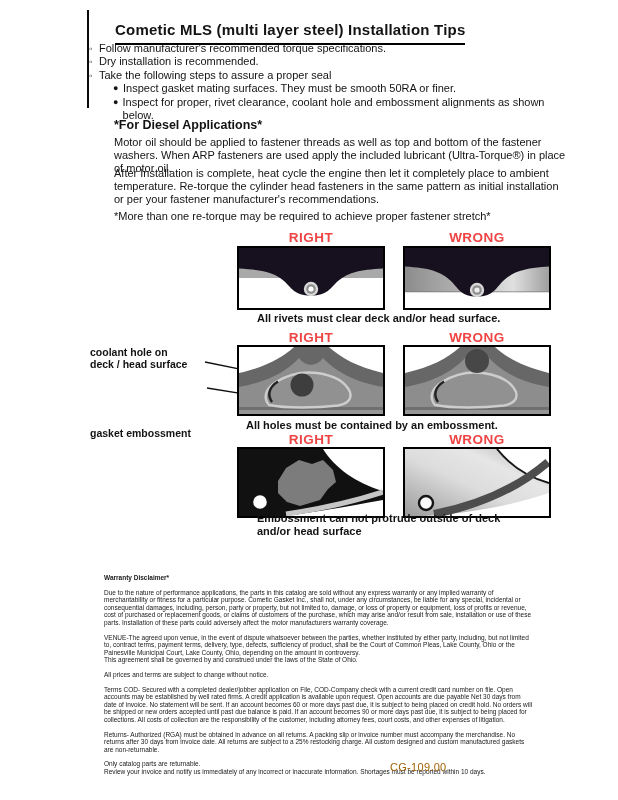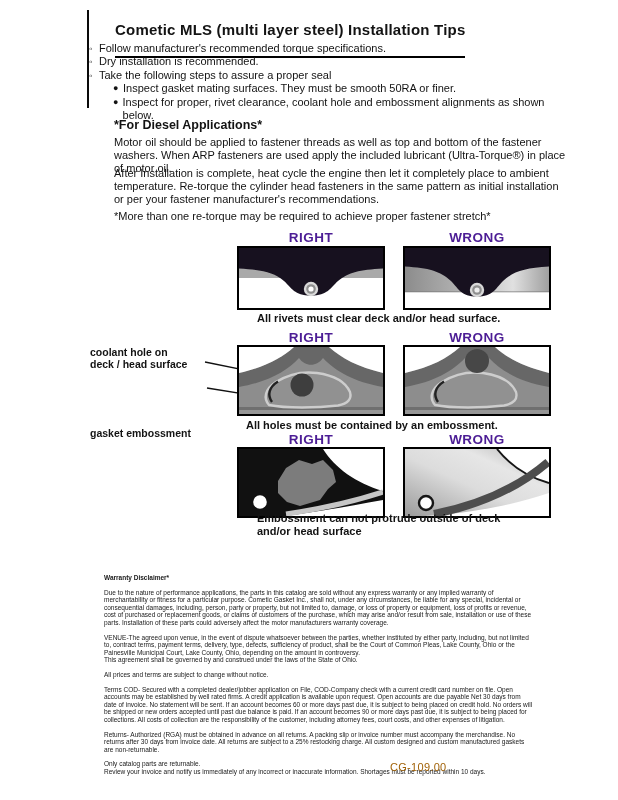--- a/index.html
+++ b/index.html
@@ -7,38 +7,38 @@
   body { font-family: "Liberation Sans", sans-serif; color:#131313; }
   #page { position:relative; width:618px; height:800px; background:#fff; overflow:hidden; }
 
   .abs { position:absolute; }
 
   
   .fold-line { left:87px; top:10px; width:2px; height:98px; background:#0a0a0a; }
 
   
   .title { left:115px; top:21px; font-size:15px; font-weight:bold; letter-spacing:.2px;
-           border-bottom:2px solid #000; padding-bottom:18px; display:inline-block; }
+           border-bottom:2px solid #000; padding-bottom:5px; display:inline-block; }
 
   
   .bullets { left:89px; top:42px; width:470px; font-size:11px; line-height:13.4px; }
   .bullet-row { display:flex; }
   .bullet-marker { width:10px; font-size:10px; line-height:13.4px; }
   .sub { margin-left:24px; }
   .sub .bullet-marker { font-size:9px; }
 
   
   .diesel-heading { left:114px; top:118px; font-size:12.5px; font-weight:bold; }
   .body-para { left:114px; width:452px; font-size:11px; line-height:13.2px; }
   .p1 { top:136px; }
   .p2 { top:167px; }
   .note { top:210px; }
 
   
-  .dg-label { width:148px; text-align:center; font-size:13.5px; font-weight:600; letter-spacing:.5px; color:#4c1d95; }
+  .dg-label { width:148px; text-align:center; font-size:13.5px; font-weight:600; letter-spacing:.5px; color:#ef4444; }
   .dg-box { width:148px; border:2px solid #000; background:#fff; line-height:0; }
   .dg-box svg { display:block; }
   .dg-caption { font-size:11px; font-weight:bold; line-height:12.5px; white-space:pre-line;margin-left:20px; }
 
   .callout-text { width:118px; left:90px; font-size:10.5px; font-weight:600;
                   line-height:11.5px; white-space:pre-line; }
 
   
   .disclaimer { left:104px; top:574px; width:430px; font-size:6.5px; line-height:7.6px; color:#181818; }
   .disclaimer .dp { margin-bottom:7px; white-space:pre-line; }

